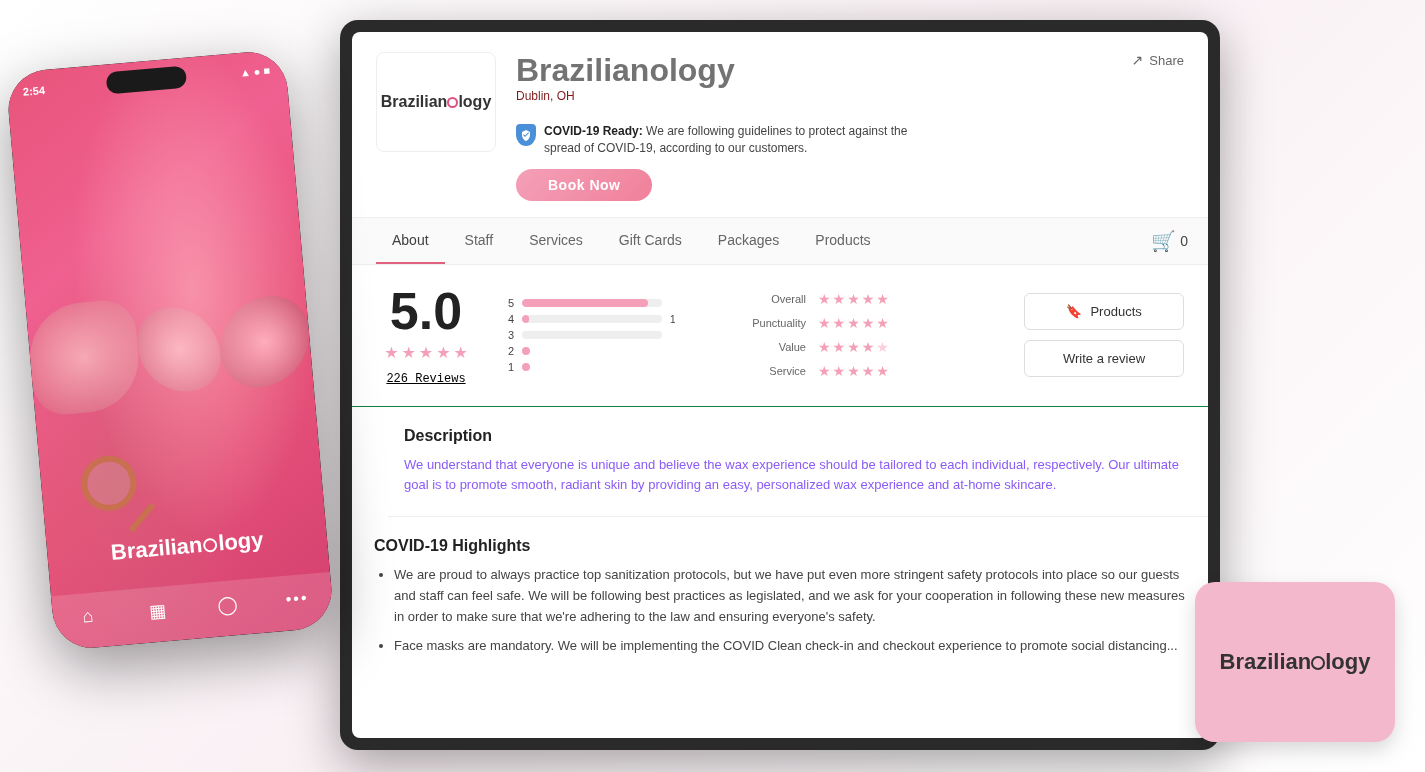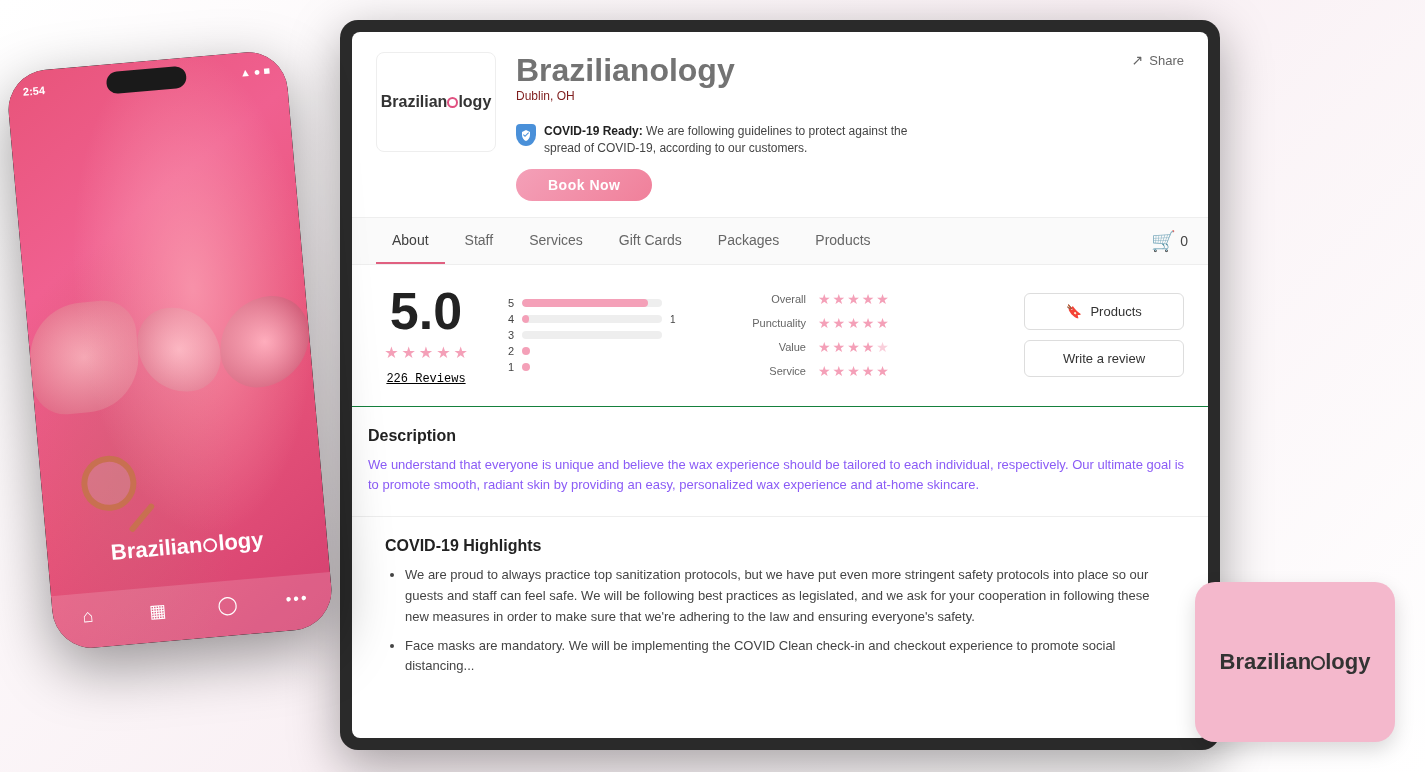--- a/index.html
+++ b/index.html
@@ -437,36 +437,37 @@
       align-items: center;
       gap: 8px;
       min-width: 160px;
       justify-content: center;
     }
 
     
     .description-section {
       padding: 20px 16px;
       border-bottom: 1px solid #eee;
+      margin-left: 36px;
     }
     .section-title {
       font-size: 16px;
       font-weight: 700;
       color: #222;
       margin-bottom: 10px;
     }
     .section-text {
       font-size: 13px;
       color: #8b5cf6;
       line-height: 1.6;
     }
 
     
     .covid-section {
-      padding: 20px 33px;
+      padding: 20px 22px;
     }
     .covid-list {
       list-style: disc;
       padding-left: 20px;
     }
     .covid-list li {
       font-size: 13px;
       color: #444;
       line-height: 1.6;
       margin-bottom: 8px;

